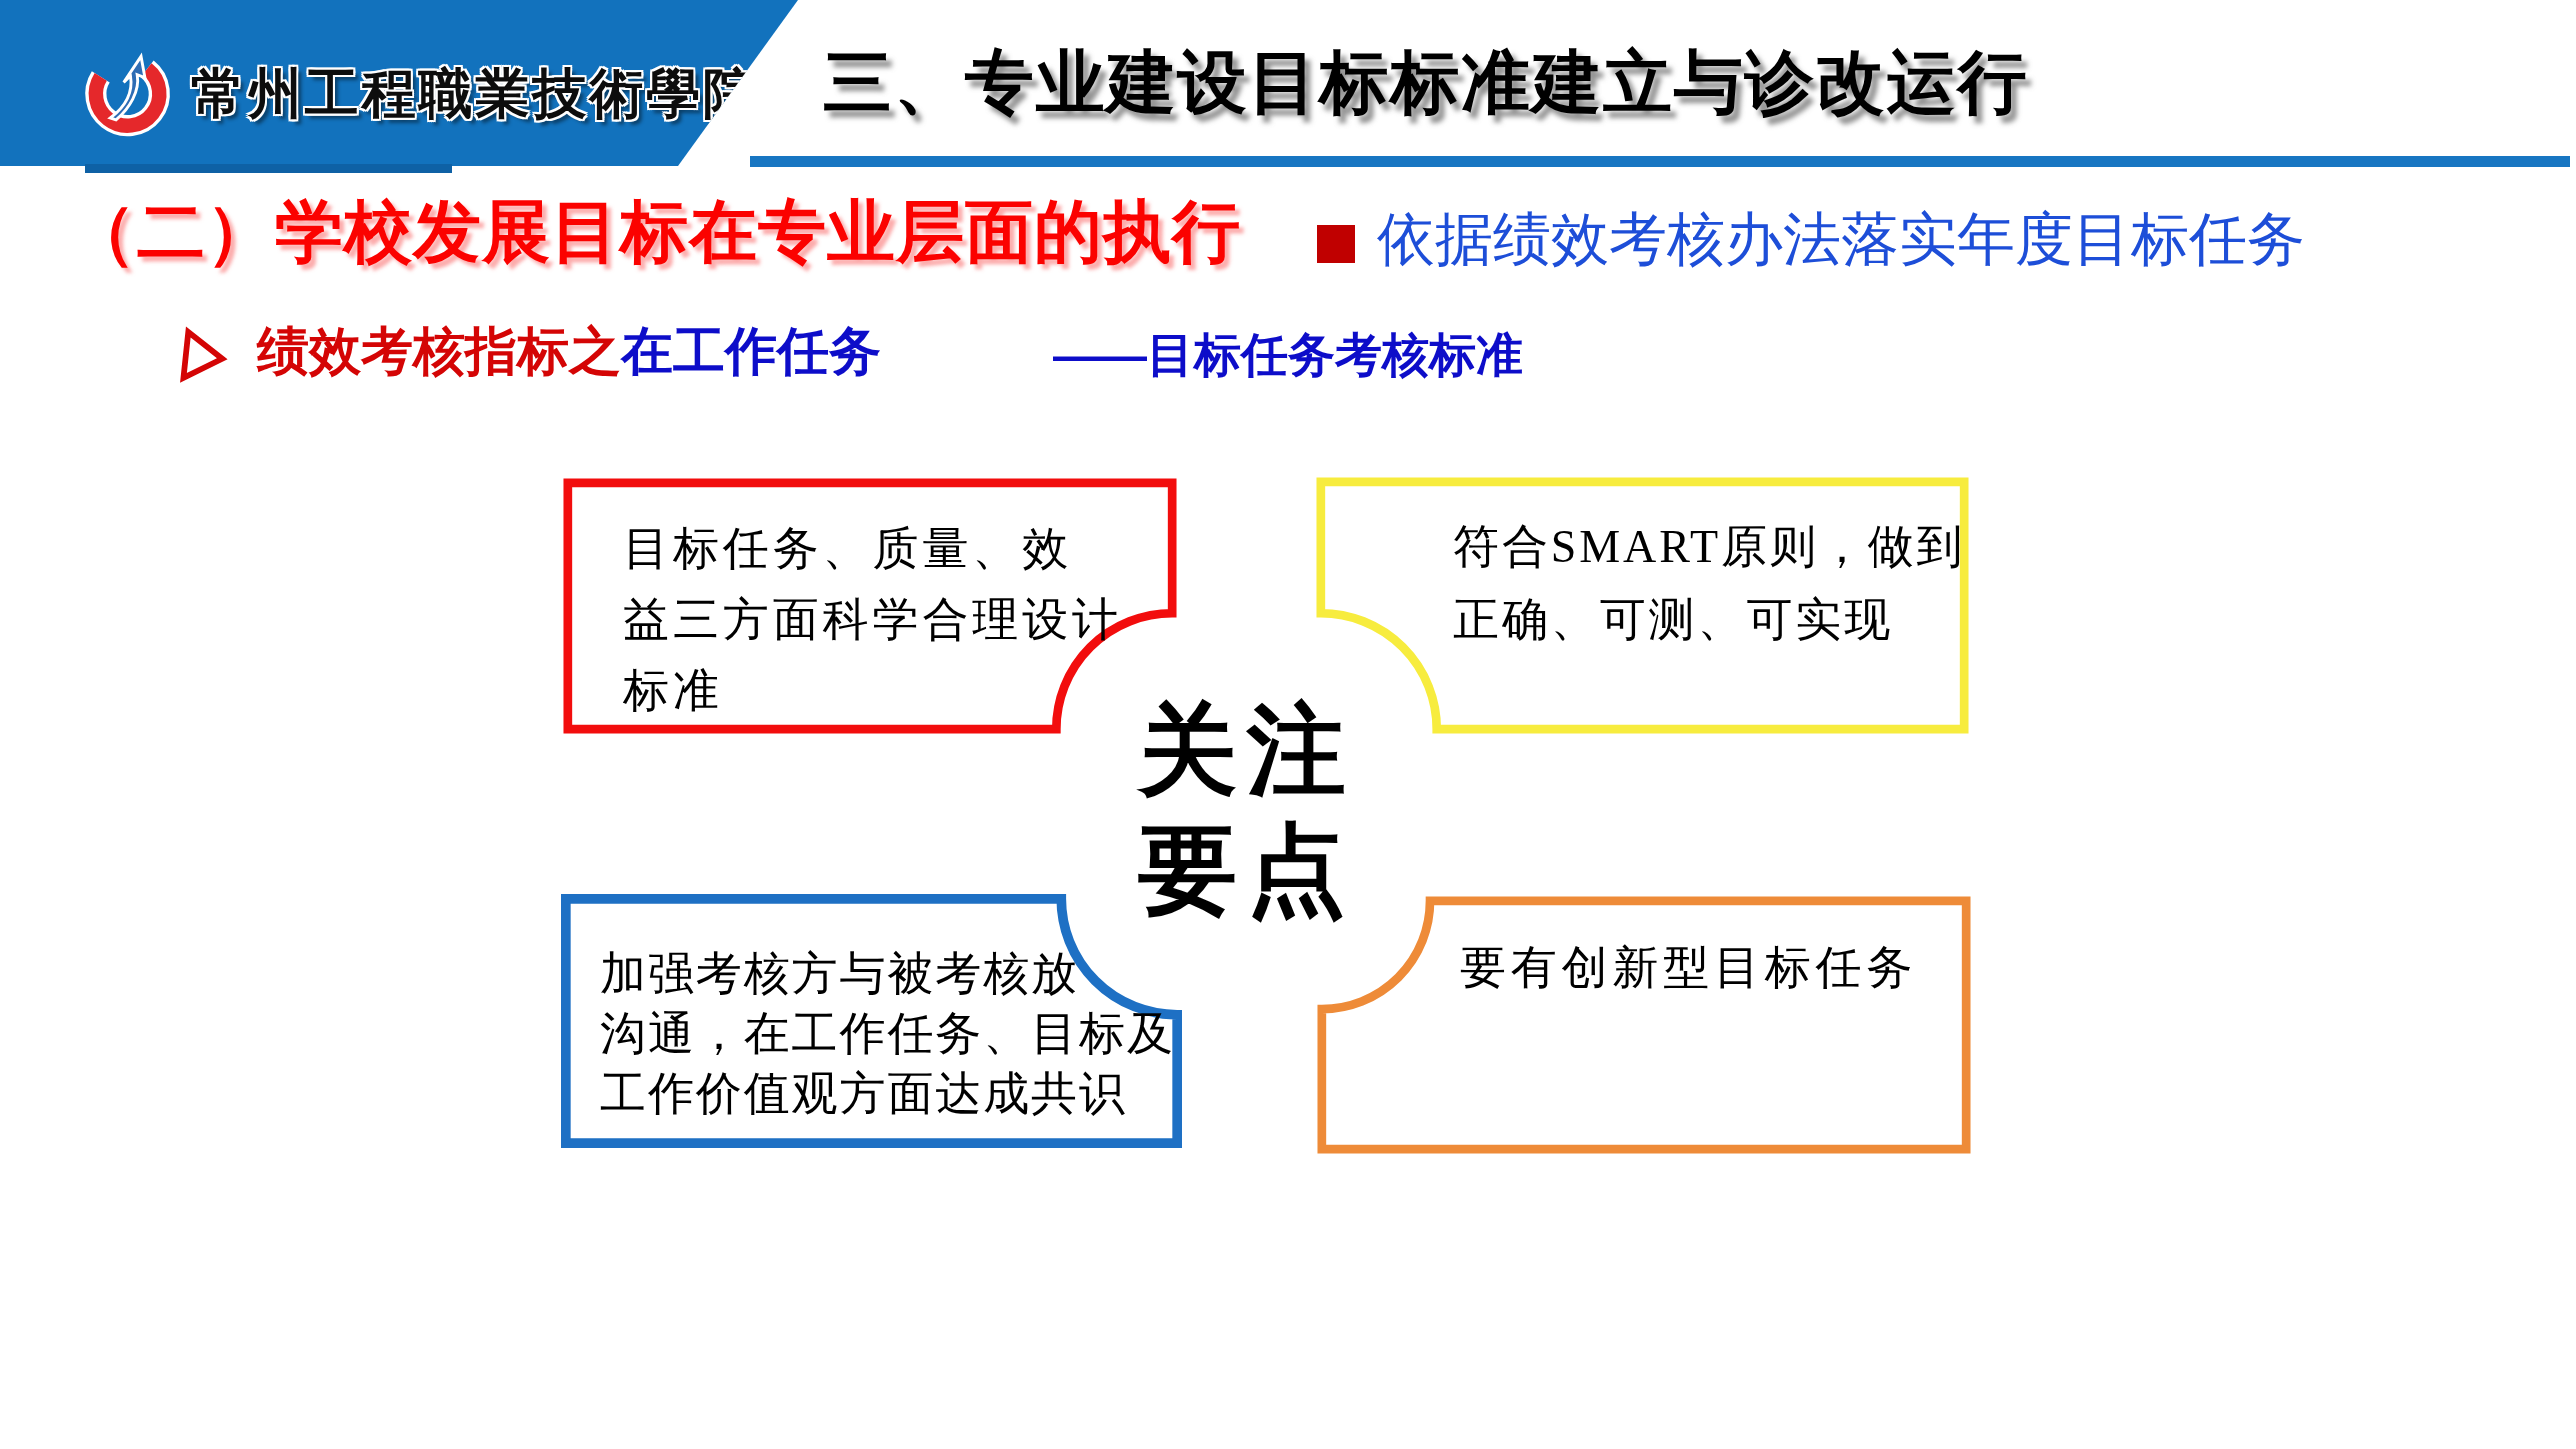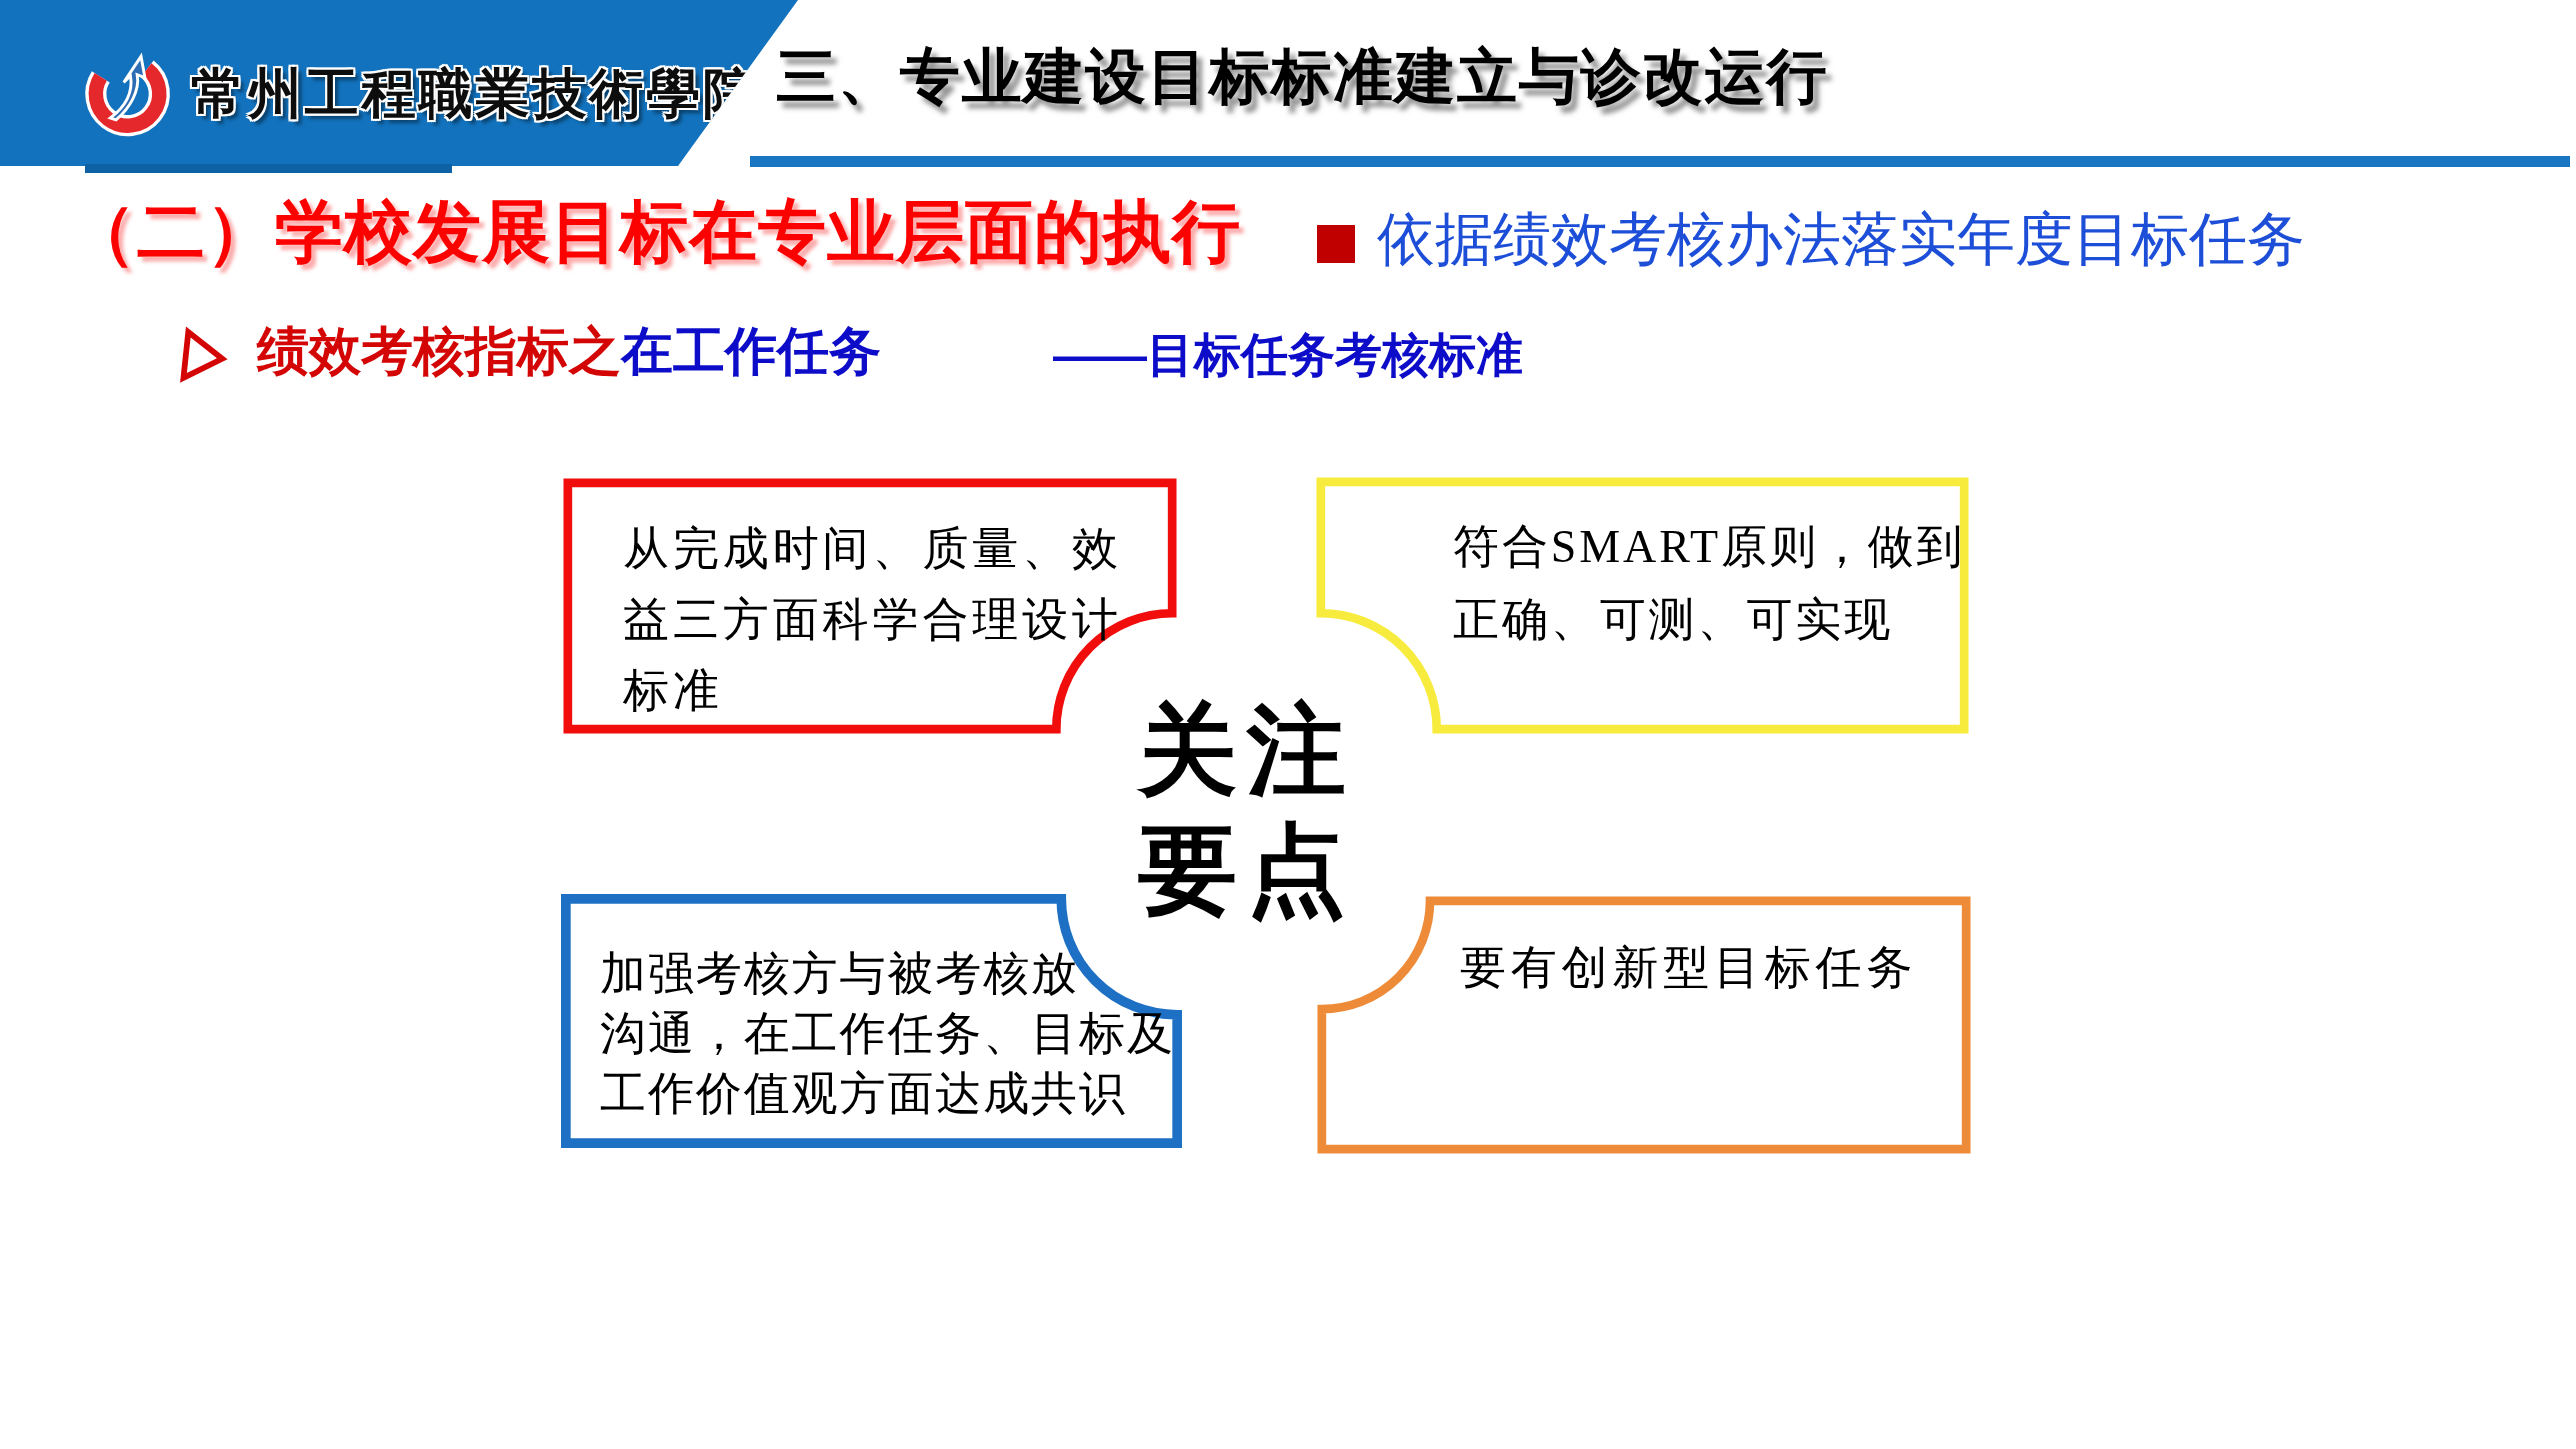--- a/index.html
+++ b/index.html
@@ -16,21 +16,21 @@
   .logo{position:absolute;left:81px;top:41px;}
   .school-name{
     position:absolute;left:191px;top:58px;font-family:"Liberation Serif", serif;
     font-size:54px;font-weight:700;color:#0d0d0d;letter-spacing:2.9px;white-space:nowrap;
     text-shadow:-1.9px 0 0 #fff,1.9px 0 0 #fff,0 -1.9px 0 #fff,0 1.9px 0 #fff,
                 -1.9px -1.9px 0 #fff,1.9px 1.9px 0 #fff,-1.9px 1.9px 0 #fff,1.9px -1.9px 0 #fff,
                 4.8px 4.8px 3.9px rgba(0,0,0,.45);
   }
   
   .title{
-    position:absolute;left:776px;top:37px;font-size:60px;font-weight:bold;color:#000;
+    position:absolute;left:823px;top:37px;font-size:69px;font-weight:bold;color:#000;
     letter-spacing:1.9px;white-space:nowrap;
     text-shadow:5.8px 6.8px 4.8px rgba(110,110,110,.75);
   }
   .title-underline{position:absolute;left:750px;top:156px;width:1820px;height:10.6px;background:#1876C2;}
   
   .section-heading{
     position:absolute;left:68px;top:187px;font-size:68px;font-weight:bold;color:#FB0200;
     letter-spacing:1px;white-space:nowrap;text-shadow:4.8px 4.8px 3.9px rgba(251,150,150,.8);text-align:center;
   }
   
@@ -96,21 +96,21 @@
     <span class="sub-red">绩效考核指标之</span>
       <span class="sub-blue">在工作任务</span>
     <span class="sub-note">——目标任务考核标准</span>
   </div>
 
   <div class="callout co-red">
     <svg width="614" height="256" viewBox="0 0 636 265">
       <path d="M5,5 H631 V140 A120,120 0 0 0 511,260 H5 Z" fill="none" stroke="#F20D0D" stroke-width="9"></path>
     </svg>
     <div class="callout-text">
-      <div>从完成时间、质量、效</div>
+      <div>目标任务、质量、效</div>
       <div>益三方面科学合理设计</div>
       <div>标准</div>
     </div>
   </div>
 
   <div class="callout co-yellow">
     <svg width="653" height="257" viewBox="0 0 676 266">
       <path d="M5,5 H671 V261 H125 A120,120 0 0 0 5,141 Z" fill="none" stroke="#F7EC3E" stroke-width="9"></path>
     </svg>
     <div class="callout-text">

